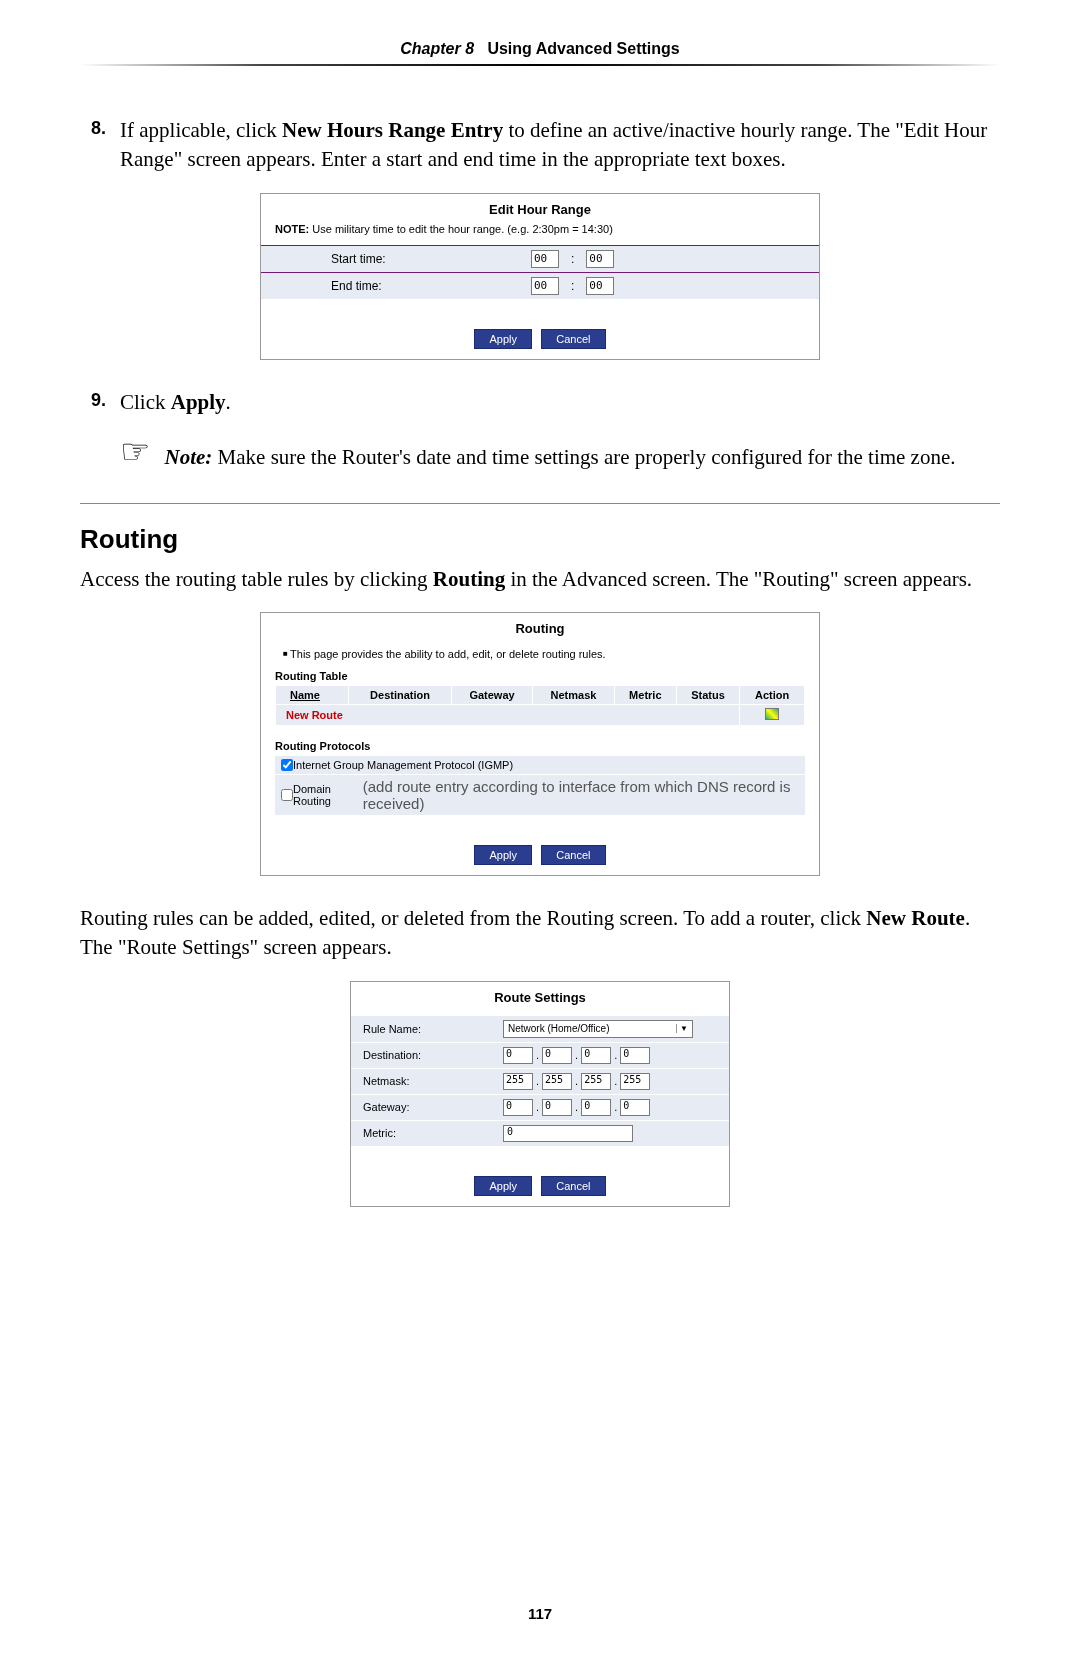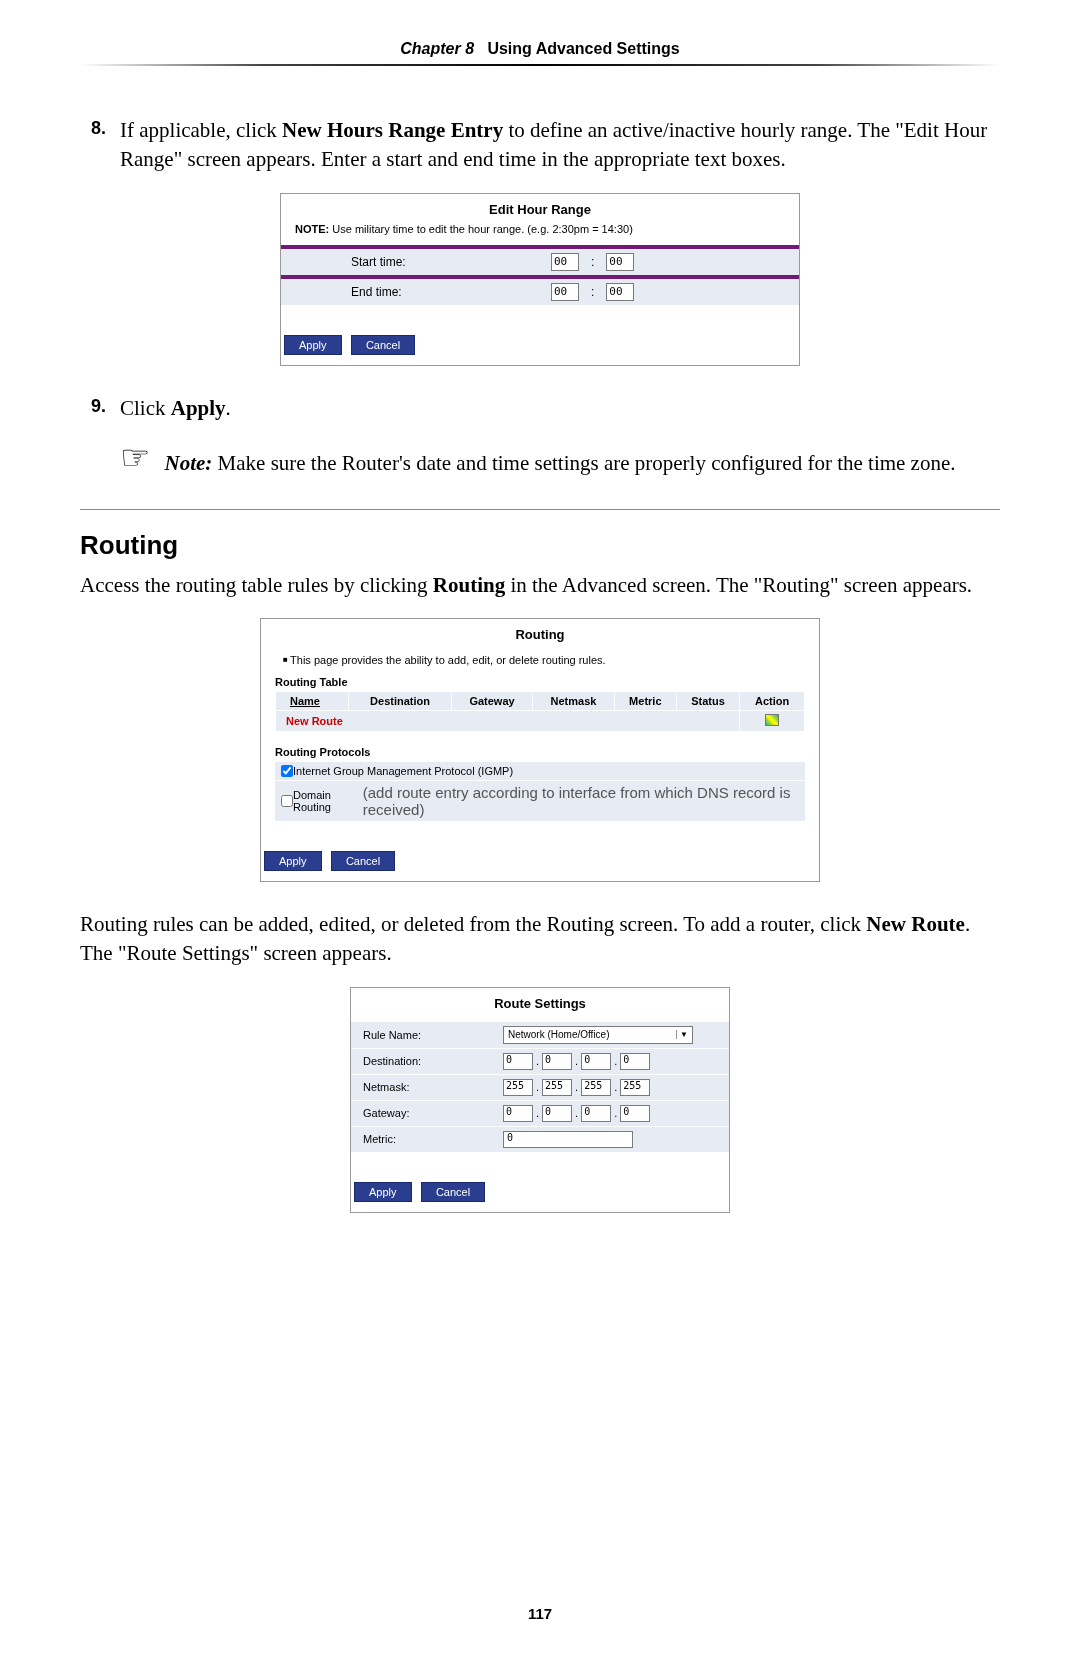--- a/index.html
+++ b/index.html
@@ -50,32 +50,32 @@
   }
   .fig-note {
     padding: 4px 14px 10px 14px;
     font-size: 11px;
   }
   .fig-note b { font-weight: bold; }
   .time-row {
     display: flex;
     align-items: center;
     background: #e6ebf4;
-    border-top: 4px solid #701a75;
+    border-top: 1px solid #701a75;
     padding: 4px 10px 4px 70px;
     font-size: 12px;
   }
   .time-row .lbl { width: 200px; }
   .time-inputs { display: flex; align-items: center; gap: 12px; }
   .time-box {
     width: 28px; height: 18px; border: 1px solid #7a7a7a;
     padding: 1px 2px; font-family: monospace; font-size: 11px;
     background: #fff;
   }
-  .btn-row { text-align: left; padding: 30px 0 10px 0; }
+  .btn-row { text-align: center; padding: 30px 0 10px 0; }
   .btn {
     display: inline-block;
     background: #2a3d8f;
     color: #fff;
     font-family: Verdana, Arial, sans-serif;
     font-size: 11px;
     padding: 3px 14px;
     border: 1px solid #1a2a6f;
     margin: 0 3px;
     cursor: pointer;
@@ -152,21 +152,21 @@
     <div class="grad-rule"></div>
   </div>
 
   <div class="step">
     <div class="step-num">8.</div>
     <div class="step-body">
       <span>If applicable, click </span><span class="bold">New Hours Range Entry</span><span> to define an active/inactive hourly range. The "Edit Hour Range" screen appears. Enter a start and end time in the appropriate text boxes.</span>
     </div>
   </div>
 
-  <div class="ui-figure" style="width:520px;">
+  <div class="ui-figure" style="width:560px;">
     <div class="fig-title">Edit Hour Range</div>
     <div class="fig-note">
       <b>NOTE:</b><span> Use military time to edit the hour range. (e.g. 2:30pm = 14:30)</span>
     </div>
     <div class="time-row">
       <div class="lbl">Start time:</div>
       <div class="time-inputs">
         <span class="time-box">00</span>
         <span>:</span>
         <span class="time-box">00</span>

